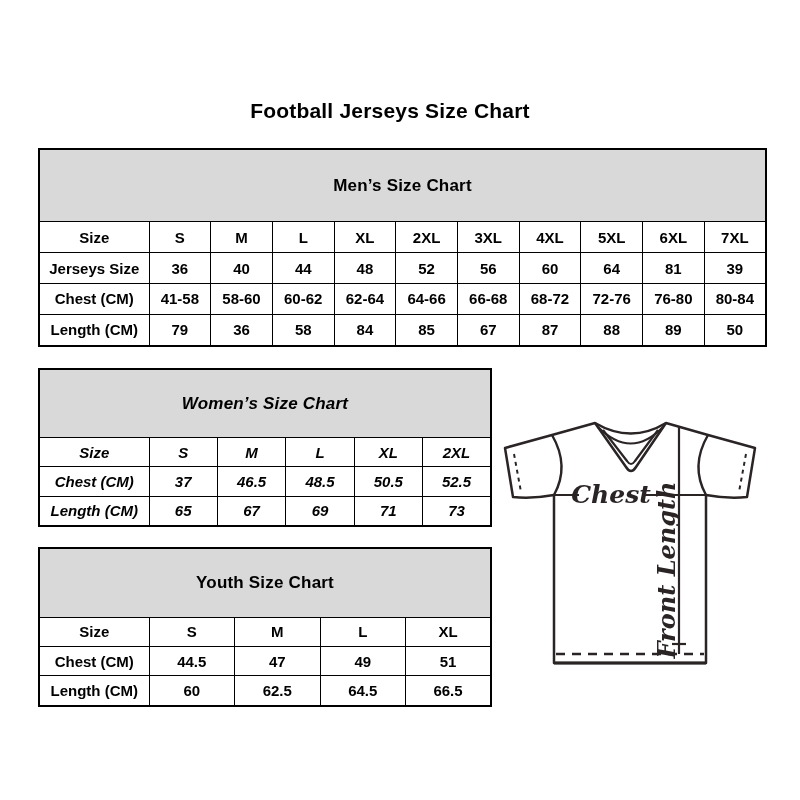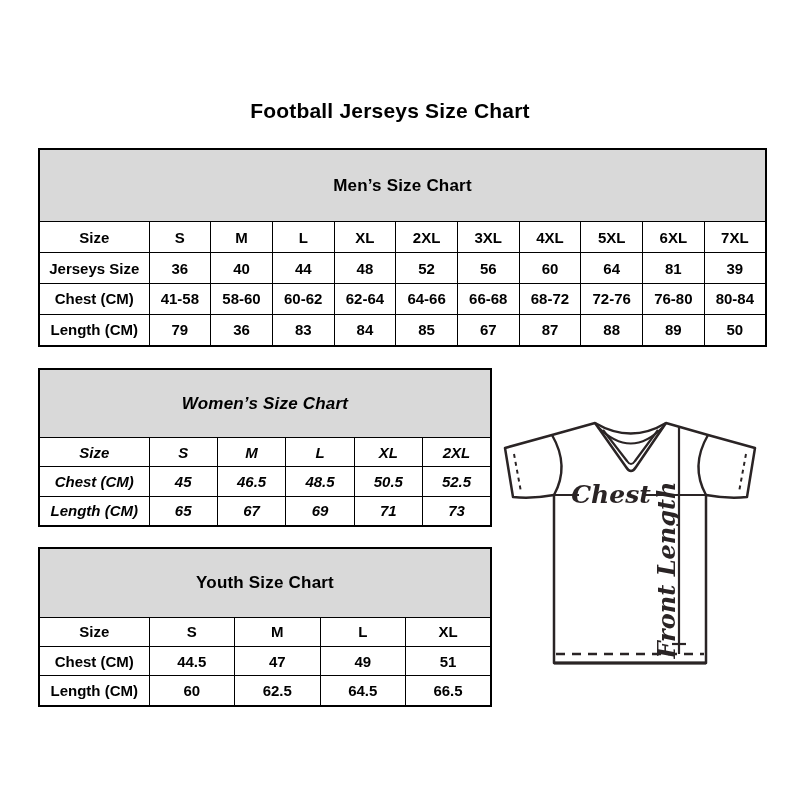--- a/index.html
+++ b/index.html
@@ -91,21 +91,21 @@
         <td>66-68</td>
         <td>68-72</td>
         <td>72-76</td>
         <td>76-80</td>
         <td>80-84</td>
       </tr>
       <tr>
         <td>Length (CM)</td>
         <td>79</td>
         <td>36</td>
-        <td>83</td>
+        <td>58</td>
         <td>84</td>
         <td>85</td>
         <td>67</td>
         <td>87</td>
         <td>88</td>
         <td>89</td>
         <td>50</td>
       </tr>
     </tbody>
 </table>
@@ -128,21 +128,21 @@
       <tr>
         <td>Size</td>
         <td>S</td>
         <td>M</td>
         <td>L</td>
         <td>XL</td>
         <td>2XL</td>
       </tr>
       <tr>
         <td>Chest (CM)</td>
-        <td>45</td>
+        <td>37</td>
         <td>46.5</td>
         <td>48.5</td>
         <td>50.5</td>
         <td>52.5</td>
       </tr>
       <tr>
         <td>Length (CM)</td>
         <td>65</td>
         <td>67</td>
         <td>69</td>

